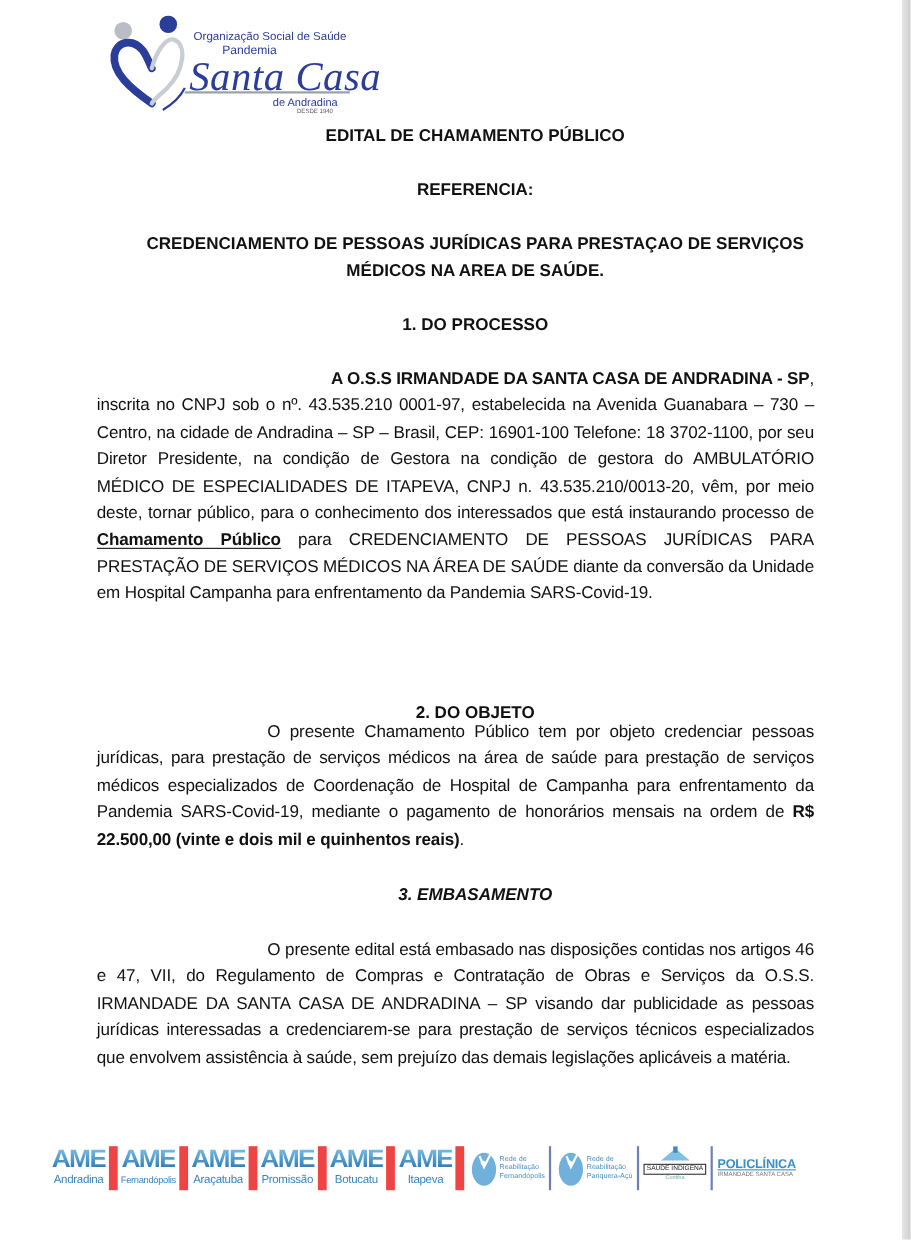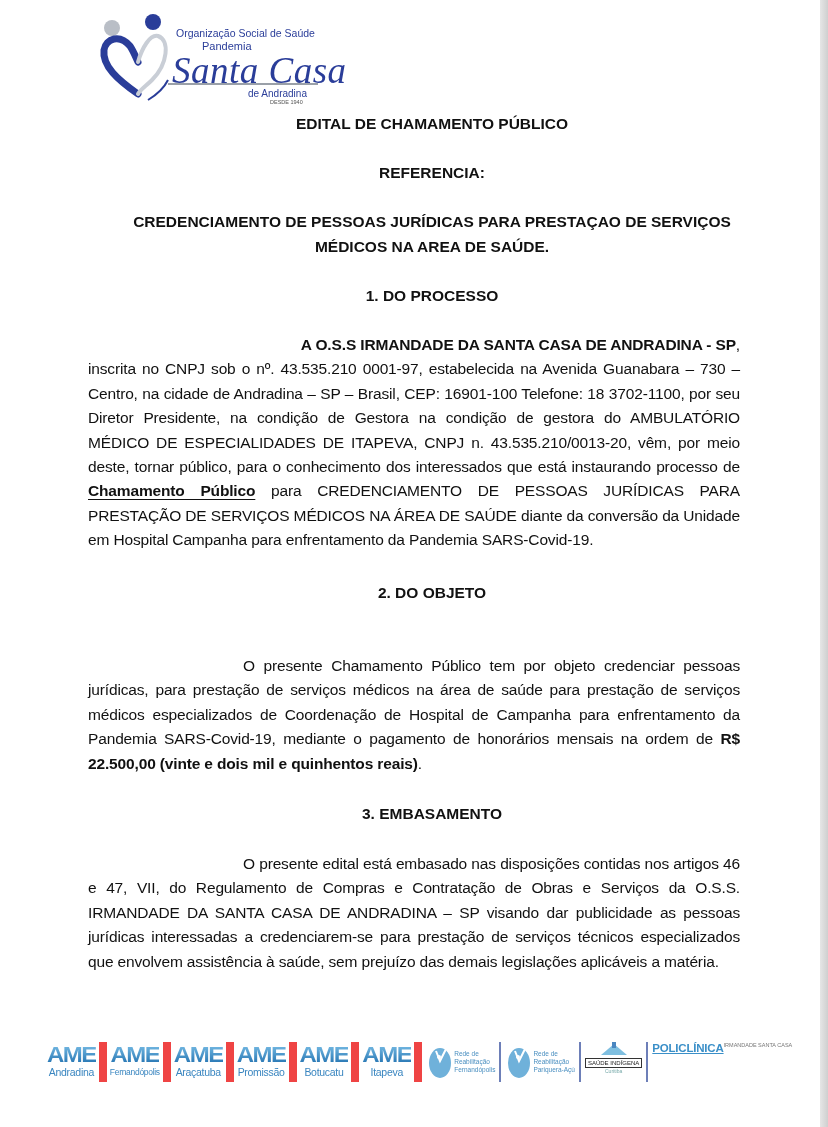--- a/index.html
+++ b/index.html
@@ -32,21 +32,21 @@
   .ame .word { font-weight:bold; font-size:24px; line-height:24px; letter-spacing:-1.5px;
                color:#3a8fc8; background:linear-gradient(#7fc3ea,#1f6fae); -webkit-background-clip:text;
                background-clip:text; -webkit-text-fill-color:transparent; transform:scaleY(0.95); }
   .ame .city { font-size:10.5px; color:#3a86c0; line-height:13px; white-space:nowrap; letter-spacing:-0.3px; }
   .rede { display:flex; align-items:center; padding:0 4px; border-right:2px solid #6d7fb8; height:40px; }
   .rede .fig { width:26px; height:34px; }
   .rede .txt { font-size:6.5px; line-height:8px; color:#4a8fc0; margin-left:2px; }
   .saude { display:flex; flex-direction:column; align-items:center; padding:0 4px; border-right:2px solid #6d7fb8; height:40px; }
   .saude .box { border:1px solid #333; font-size:6px; padding:1px 2px; color:#222; white-space:nowrap; margin-top:2px; }
   .saude .sub { font-size:5px; color:#7aa; }
-  .poli { display:flex; flex-direction:row; padding:0 4px; height:40px; justify-content:center; }
+  .poli { display:flex; flex-direction:column; padding:0 4px; height:40px; justify-content:center; }
   .poli .t { font-weight:bold; font-size:11.5px; color:#3a8fc8; text-decoration:underline; letter-spacing:-0.2px; }
   .poli .s { font-size:5.5px; color:#777; }
 </style>
 </head>
 <body>
 
 <div class="right-edge"></div>
 
 <div class="logo">
   <svg width="80" height="92" viewBox="0 0 80 92">
@@ -67,26 +67,26 @@
 <div class="ctr" style="top:115px;">EDITAL DE CHAMAMENTO PÚBLICO</div>
 <div class="ctr" style="top:164px;">REFERENCIA:</div>
 <div class="ctr" style="top:213px;">CREDENCIAMENTO DE PESSOAS JURÍDICAS PARA PRESTAÇAO DE SERVIÇOS</div>
 <div class="ctr" style="top:238px;">MÉDICOS NA AREA DE SAÚDE.</div>
 
 <div class="ctr" style="top:287px;">1. DO PROCESSO</div>
 <div class="para" style="top:333px;">
   <span class="r"><span class="b">A O.S.S  IRMANDADE DA SANTA CASA DE ANDRADINA - SP</span><span>,</span></span><span>inscrita no CNPJ sob o nº. 43.535.210 0001-97, estabelecida na Avenida Guanabara – 730 – Centro, na cidade de Andradina – SP – Brasil, CEP: 16901-100 Telefone: 18 3702-1100, por seu Diretor Presidente, na condição de Gestora na condição de gestora do AMBULATÓRIO MÉDICO DE ESPECIALIDADES DE ITAPEVA, CNPJ n. 43.535.210/0013-20, vêm, por meio deste, tornar público, para o conhecimento dos interessados que está instaurando processo de </span><span class="b u">Chamamento Público</span><span> para CREDENCIAMENTO DE PESSOAS JURÍDICAS PARA PRESTAÇÃO DE SERVIÇOS MÉDICOS NA ÁREA DE SAÚDE diante da conversão da Unidade em Hospital Campanha para enfrentamento da Pandemia SARS-Covid-19.</span>
 </div>
 
-<div class="ctr" style="top:584px;text-align:center;">2.  DO OBJETO</div>
+<div class="ctr" style="top:640px;text-align:center;">2.  DO OBJETO</div>
 <div class="para" style="top:654px;">
   <span class="ind"></span><span>O presente Chamamento Público tem por objeto credenciar pessoas jurídicas, para prestação de serviços médicos na área de saúde para prestação de serviços médicos especializados de Coordenação de Hospital de Campanha para enfrentamento da Pandemia SARS-Covid-19, mediante o pagamento de honorários mensais na ordem de </span><span class="b">R$ 22.500,00 (vinte e dois mil e quinhentos reais)</span><span>.</span>
 </div>
 
-<div class="ctr" style="top:805px;">3.  EMBASAMENTO</div>
+<div class="ctr" style="top:805px;font-style:italic;">3.  EMBASAMENTO</div>
 <div class="para" style="top:852px;">
   <span class="ind"></span><span>O presente edital está embasado nas disposições contidas nos artigos 46 e 47, VII, do Regulamento de Compras e Contratação de Obras e Serviços da O.S.S.  IRMANDADE DA SANTA CASA DE ANDRADINA – SP visando dar publicidade as pessoas jurídicas interessadas a credenciarem-se para prestação de serviços técnicos especializados que envolvem assistência à saúde, sem prejuízo das demais legislações aplicáveis a matéria.</span>
 </div>
 
 <div class="footer">
   <div class="ame">
       <span class="word">AME</span>
       <span class="city">Andradina</span>
     </div>
   <div class="ame">

